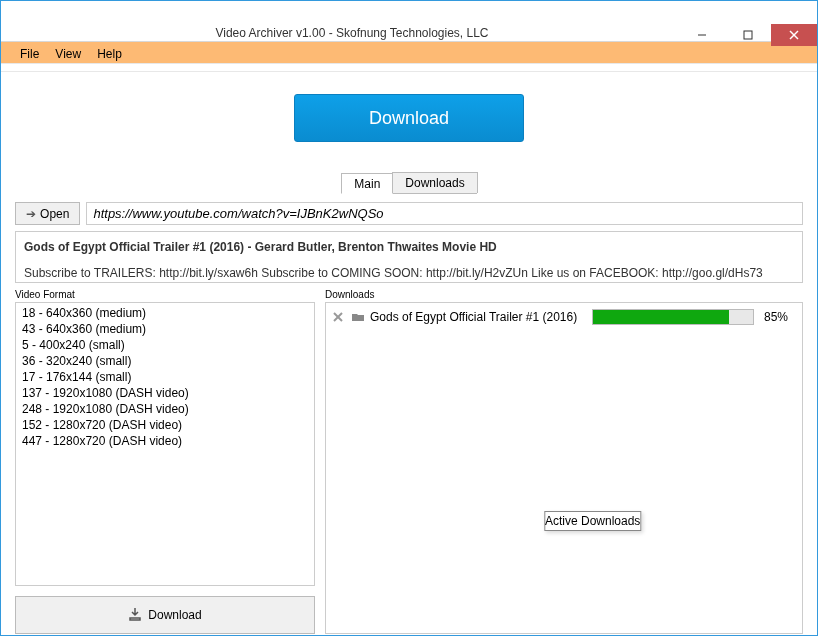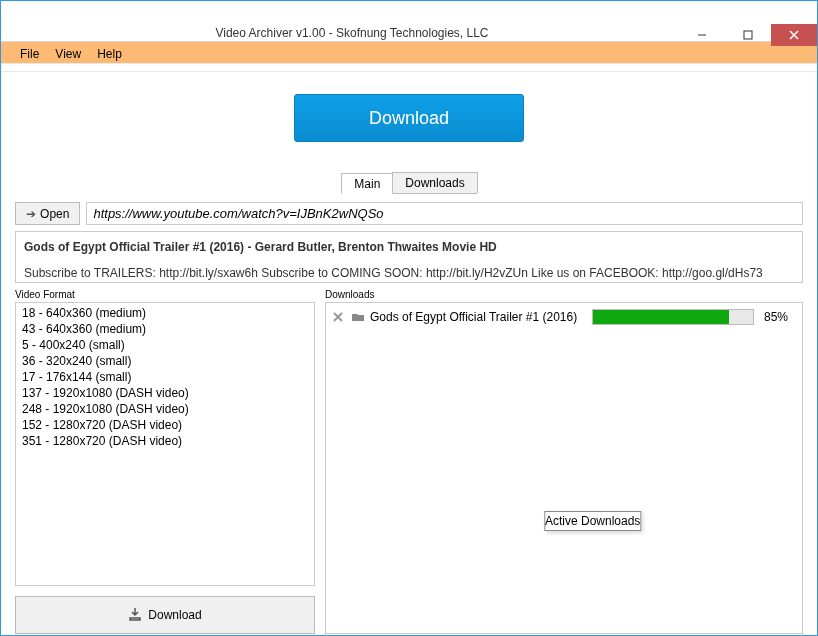--- a/index.html
+++ b/index.html
@@ -166,21 +166,21 @@
             <div class="col-label">Video Format</div>
             <div class="format-list">
               <div class="format-item">18 - 640x360 (medium)</div>
               <div class="format-item">43 - 640x360 (medium)</div>
               <div class="format-item">5 - 400x240 (small)</div>
               <div class="format-item">36 - 320x240 (small)</div>
               <div class="format-item">17 - 176x144 (small)</div>
               <div class="format-item">137 - 1920x1080 (DASH video)</div>
               <div class="format-item">248 - 1920x1080 (DASH video)</div>
               <div class="format-item">152 - 1280x720 (DASH video)</div>
-              <div class="format-item">351 - 1280x720 (DASH video)</div>
+              <div class="format-item">447 - 1280x720 (DASH video)</div>
             </div>
             <button class="small-download-btn">
               <span>
                 <svg width="14" height="14" viewBox="0 0 14 14">
                     <path d="M7 1 L7 8 M4 5 L7 8 L10 5 M2 11 L12 11 L12 13 L2 13 Z" fill="none" stroke="#555" stroke-width="1.5"></path>
                   </svg>
               </span>
               <span>Download</span>
             </button>
           </div>

